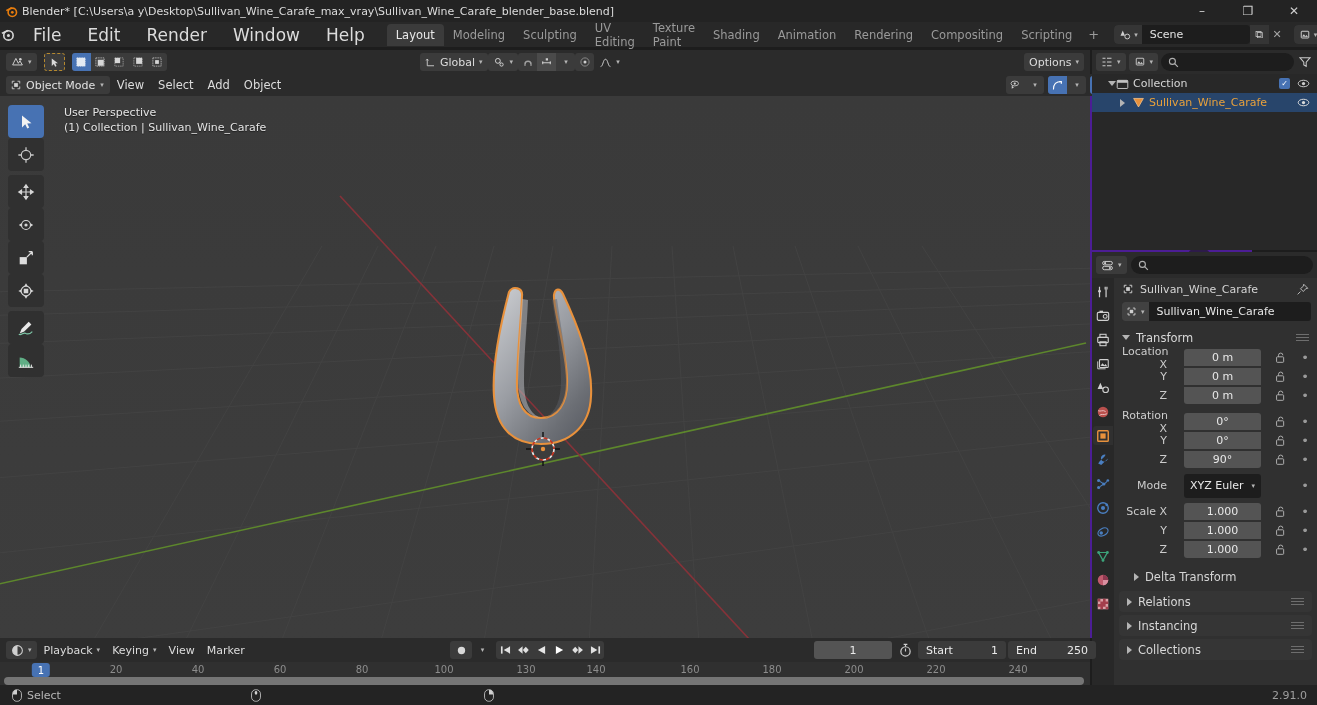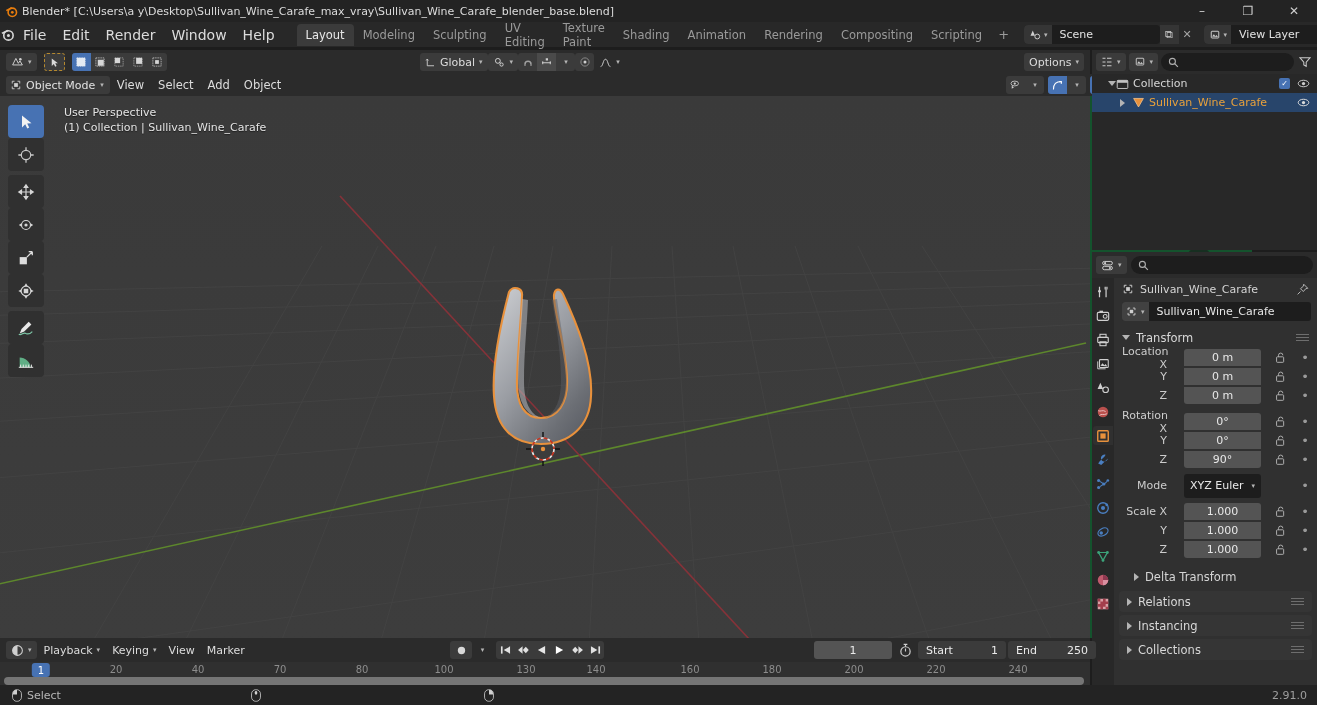--- a/index.html
+++ b/index.html
@@ -14,21 +14,21 @@
   .titlebar .tb-icon { width:22px; display:flex; align-items:center; justify-content:center; }
   .titlebar .tb-text { font-size:11px; color:#dcdcdc; white-space:nowrap; }
   .winbtns { position:absolute; right:0; top:0; height:22px; display:flex; }
   .winbtn { width:46px; height:22px; display:flex; align-items:center; justify-content:center;
      color:#cfcfcf; font-size:12px; }
 
   
   .topbar { position:absolute; left:0; top:22px; width:1317px; height:25px;
      background:#282828; display:flex; align-items:center; }
   .blender-logo { width:30px; display:flex; align-items:center; justify-content:center; }
-  .menu-item { padding:3px 8px; font-size:14px; color:#dcdcdc; border-radius:3px; }
+  .menu-item { padding:3px 8px; font-size:17px; color:#dcdcdc; border-radius:3px;margin-left:10px; }
   .wstabs { display:flex; align-items:center; margin-left:14px; height:25px; }
   .wstab { padding:4px 9px; font-size:11.5px; color:#9a9a9a; border-radius:4px 4px 0 0; }
   .wstab.active { background:#3b3b3b; color:#e8e8e8; }
   .wstab.plus { color:#9a9a9a; padding:4px 7px; font-size:13px; }
   .scene-block { display:flex; align-items:center; height:19px; margin-left:8px; }
   .id-pill { display:flex; align-items:center; background:#1d1d1d; border-radius:4px; height:19px; }
   .id-pre { display:flex; align-items:center; gap:2px; background:#353535; height:19px;
      padding:0 4px 0 5px; border-radius:4px 0 0 4px; }
   .id-name { padding:0 8px; font-size:11px; color:#e2e2e2; min-width:108px; }
   .id-btn { width:19px; height:19px; display:flex; align-items:center; justify-content:center;
@@ -50,21 +50,21 @@
 
   
   .vp-header2 { position:absolute; left:0; top:74px; width:1258px; height:22px;
      background:#2b2b2b; display:flex; align-items:center; padding:0 6px; }
   .modebtn { display:flex; align-items:center; gap:4px; height:18px; padding:0 6px 0 4px;
      background:#3b3b3b; border-radius:3px; font-size:11px; color:#e0e0e0; }
   .mtxt { padding:0 7px; font-size:11.5px; color:#dcdcdc; }
 
   
   .viewport { position:absolute; left:0; top:96px; width:1252px; height:542px;
-     background:#14532d; overflow:hidden; }
+     background:#4c1d95; overflow:hidden; }
   .vp-text { position:absolute; left:64px; top:9px; font-size:11px; color:#e4e4e4;
      line-height:15px; text-shadow:0 1px 1px rgba(0,0,0,.55); }
   .toolbar { position:absolute; left:8px; top:9px; width:36px;
      display:flex; flex-direction:column; gap:0px; }
   .tool { width:36px; height:33px; display:flex; align-items:center; justify-content:center;
      background:#303030; border-radius:4px; position:relative; }
   .tool.active { background:#4772b3; }
   .tool.gap { margin-top:4px; }
   .nav-gizmo { position:absolute; right:24px; top:8px; width:72px; height:72px; }
   .navbtn { position:absolute; right:40px; width:26px; height:26px; border-radius:50%;
@@ -1065,21 +1065,21 @@
         <div class="tl-field dark" style="width:88px;justify-content:space-between;padding:0 8px">
           <span>End</span>
           <span>250</span>
         </div>
       </div>
     </div>
 
     <div class="tl-ruler">
       <span class="tick" style="left:116px">20</span>
       <span class="tick" style="left:198px">40</span>
-      <span class="tick" style="left:280px">70</span>
+      <span class="tick" style="left:280px">60</span>
       <span class="tick" style="left:362px">80</span>
       <span class="tick" style="left:444px">100</span>
       <span class="tick" style="left:526px">130</span>
       <span class="tick" style="left:596px">140</span>
       <span class="tick" style="left:690px">160</span>
       <span class="tick" style="left:772px">180</span>
       <span class="tick" style="left:854px">200</span>
       <span class="tick" style="left:936px">220</span>
       <span class="tick" style="left:1018px">240</span>
       <span class="playhead" style="left:41px">1</span>

